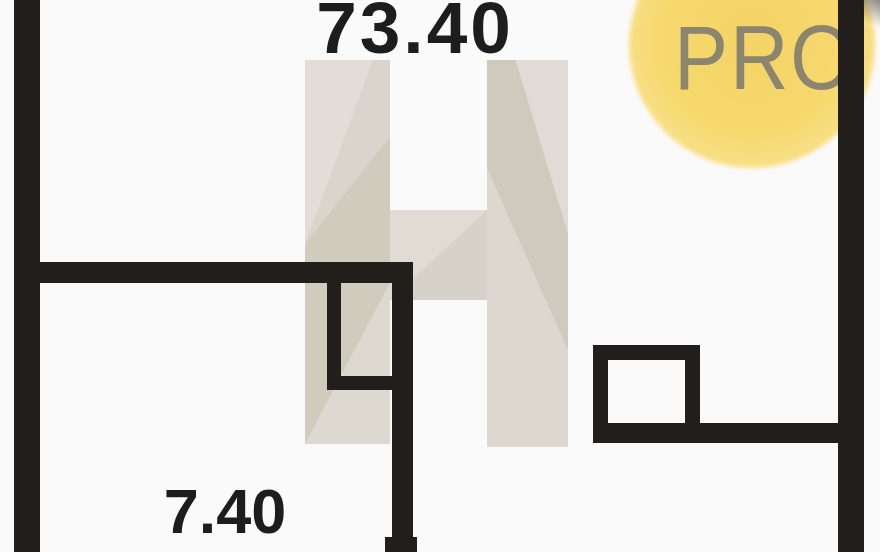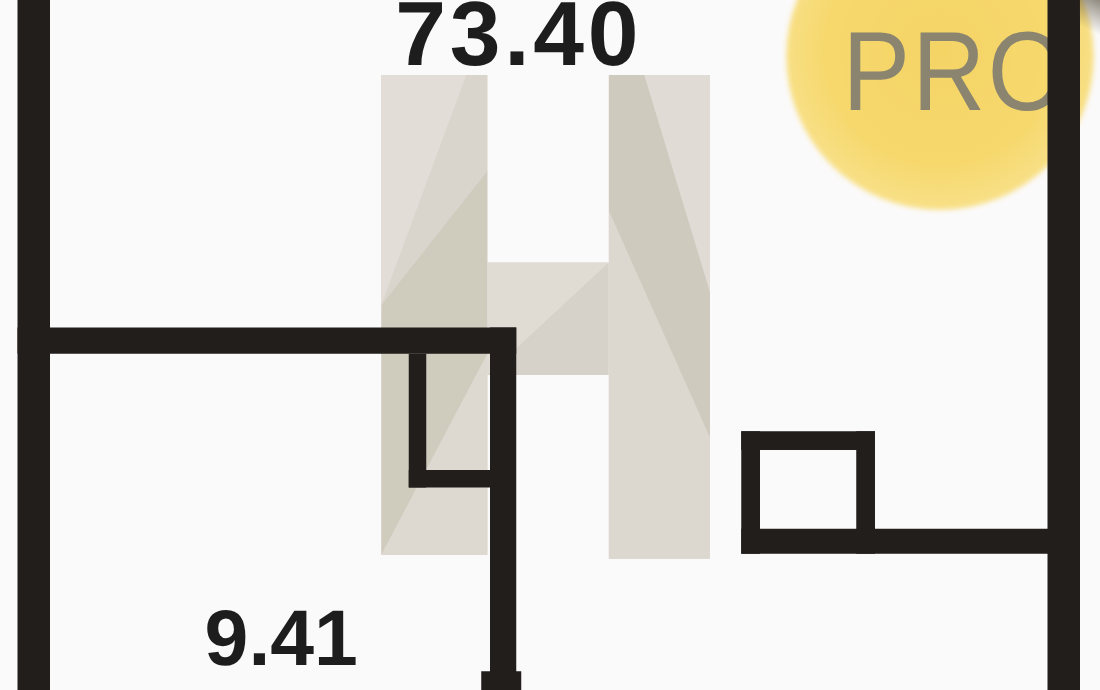--- a/index.html
+++ b/index.html
@@ -93,15 +93,15 @@
   <div class="abs wall duct-left"></div>
   <div class="abs wall duct-bottom"></div>
   <div class="abs wall shaft-left"></div>
   <div class="abs wall shaft-top"></div>
   <div class="abs wall shaft-right"></div>
   <div class="abs wall wall-h2"></div>
 
   <div class="abs corner-shade"></div>
 
   <div class="abs area-label label-total">73.40</div>
-  <div class="abs area-label label-room">9.41</div>
+  <div class="abs area-label label-room">7.40</div>
 
 </div>
 
 </body></html>

